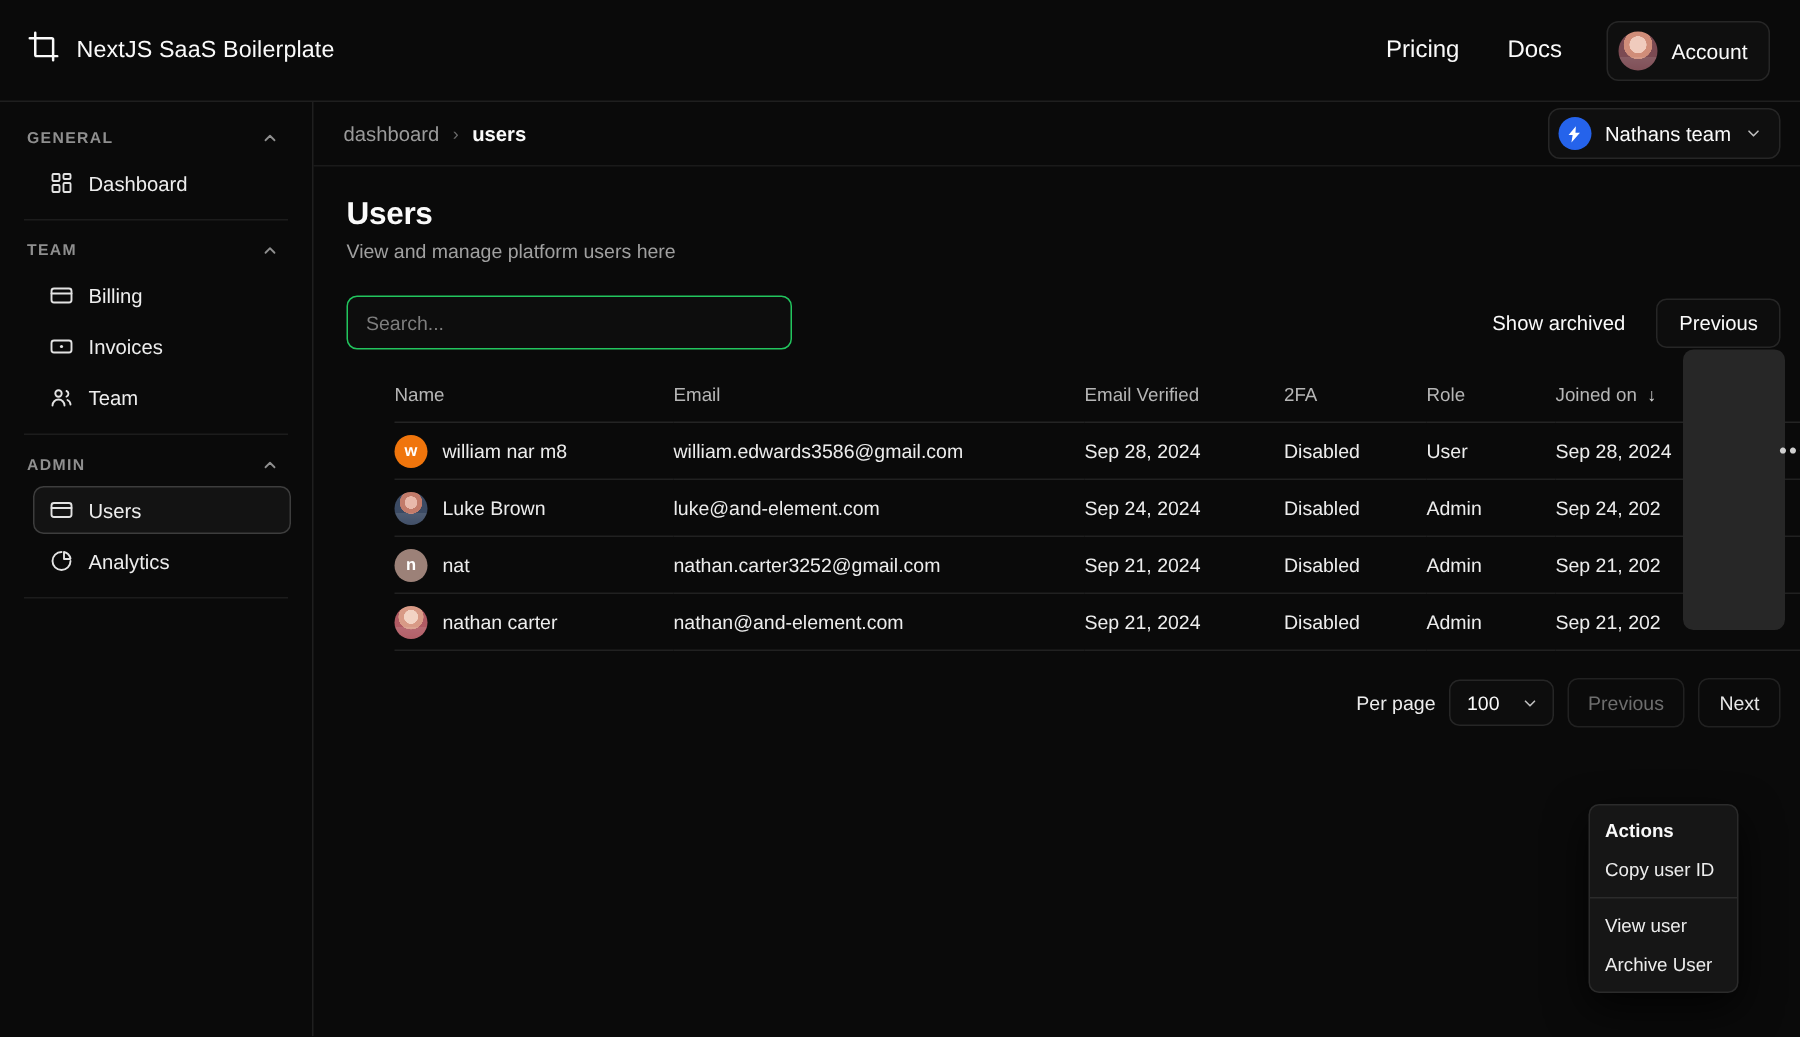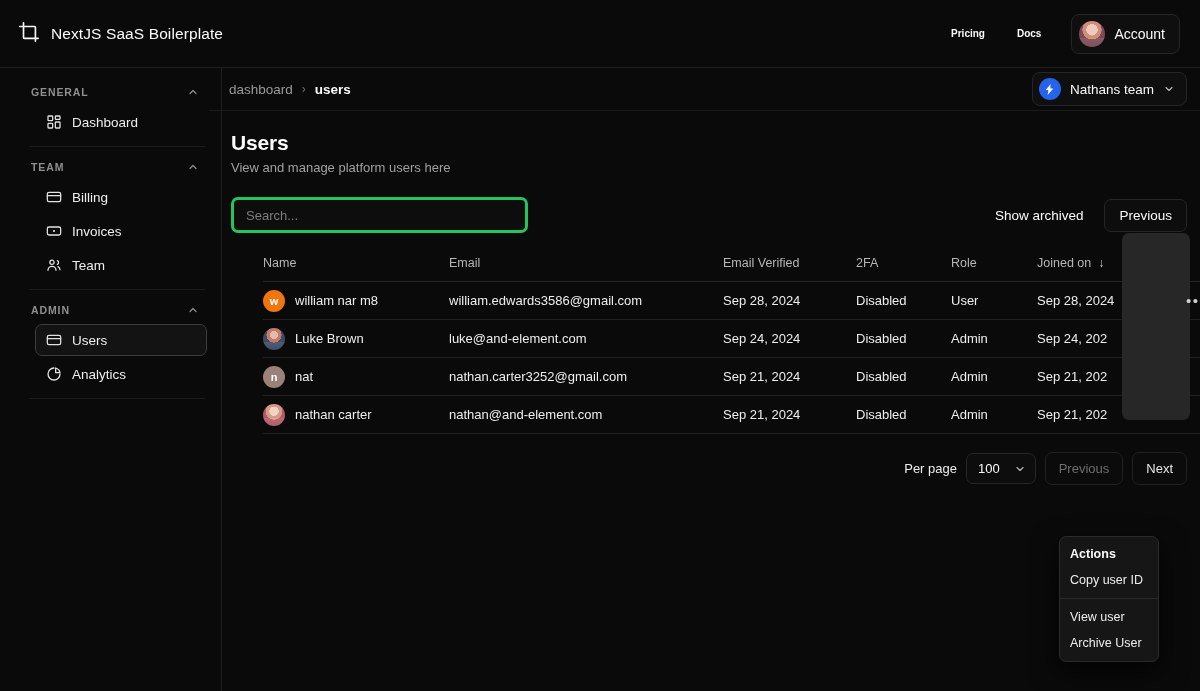--- a/index.html
+++ b/index.html
@@ -18,22 +18,22 @@
     position: absolute; left: 0; top: 0; width: 1200px; height: 68px;
     border-bottom: 1px solid #1f1f1f;
     display: flex; align-items: center; justify-content: space-between;
     padding: 0 20px 0 18px;
     background: #0a0a0a;
   }
   .brand { display: flex; align-items: center; gap: 11px; }
   .brand-name { font-size: 15.5px; font-weight: 400; color: #fafafa; letter-spacing: .1px; }
   .topnav { display: flex; align-items: center; gap: 0px; }
   .topnav a {
-    font-size: 10px; color: #fafafa; text-decoration: none;
-    padding: 8px 16px; border-radius: 6px; font-weight: 700;
+    font-size: 16px; color: #fafafa; text-decoration: none;
+    padding: 8px 16px; border-radius: 6px; font-weight: 400;
   }
   .account-btn {
     display: flex; align-items: center; gap: 9px;
     border: 1px solid #262626; border-radius: 8px;
     background: #0f0f0f; padding: 6px 14px 6px 7px;
     margin-left: 14px; cursor: pointer;
   }
   .account-btn span { font-size: 14px; color: #fafafa; }
 
   
@@ -43,21 +43,21 @@
   .photo-a { background: radial-gradient(circle at 50% 32%, #e8b9ab 0 22%, #c27b6a 23% 40%, #3b4a63 41% 100%); }
   .photo-b { background: radial-gradient(circle at 50% 34%, #f0cbbd 0 26%, #d08d79 27% 44%, #7b4a52 45% 100%); }
   .photo-c { background: radial-gradient(circle at 50% 33%, #f2d3c4 0 25%, #d89a86 26% 45%, #b05a63 46% 100%); }
   .photo-a::after, .photo-b::after, .photo-c::after {
     content:""; position:absolute; left:0; right:0; bottom:0; height:34%;
     background: linear-gradient(180deg, rgba(255,255,255,.10), rgba(255,255,255,.03));
   }
 
   
   .sidebar {
-    position: absolute; left: 13px; top: 68px; width: 209px; height: 623px;
+    position: absolute; left: 0; top: 68px; width: 209px; height: 623px;
     border-right: 1px solid #1f1f1f; background: #0a0a0a;
     padding: 12px 14px 0 14px;
   }
   .sb-head {
     display: flex; align-items: center; justify-content: space-between;
     padding: 6px 8px 6px 4px; cursor: pointer;
   }
   .sb-head-label { font-size: 10.5px; letter-spacing: .9px; font-weight: 700; color: #8f8f8f; }
   .chev { width: 12px; height: 12px; color: #8f8f8f; }
   .sb-item {
@@ -94,21 +94,21 @@
 
   .page-head { padding: 20px 22px 0 22px; }
   .page-title { font-size: 21px; font-weight: 700; letter-spacing: -.2px; }
   .page-sub { font-size: 13px; color: #a0a0a0; margin-top: 5px; }
 
   .toolbar {
     display: flex; align-items: center; justify-content: space-between;
     padding: 22px 13px 0 22px;
   }
   .search {
-    width: 297px; height: 36px; border: 3px solid #22c55e; border-radius: 7px;
+    width: 297px; height: 36px; border: 1px solid #22c55e; border-radius: 7px;
     background: #0d0d0d; color: #ededed; font-size: 13px;
     padding: 0 12px; font-family: "Liberation Sans", sans-serif; outline: none;
   }
   .search::placeholder { color: #7e7e7e; }
   .tb-right { display: flex; align-items: center; gap: 8px; }
   .btn-ghost {
     font-size: 13.5px; color: #fafafa; background: transparent; border: 1px solid transparent;
     padding: 8px 12px; border-radius: 7px; cursor: pointer;
     font-family: "Liberation Sans", sans-serif;
   }

